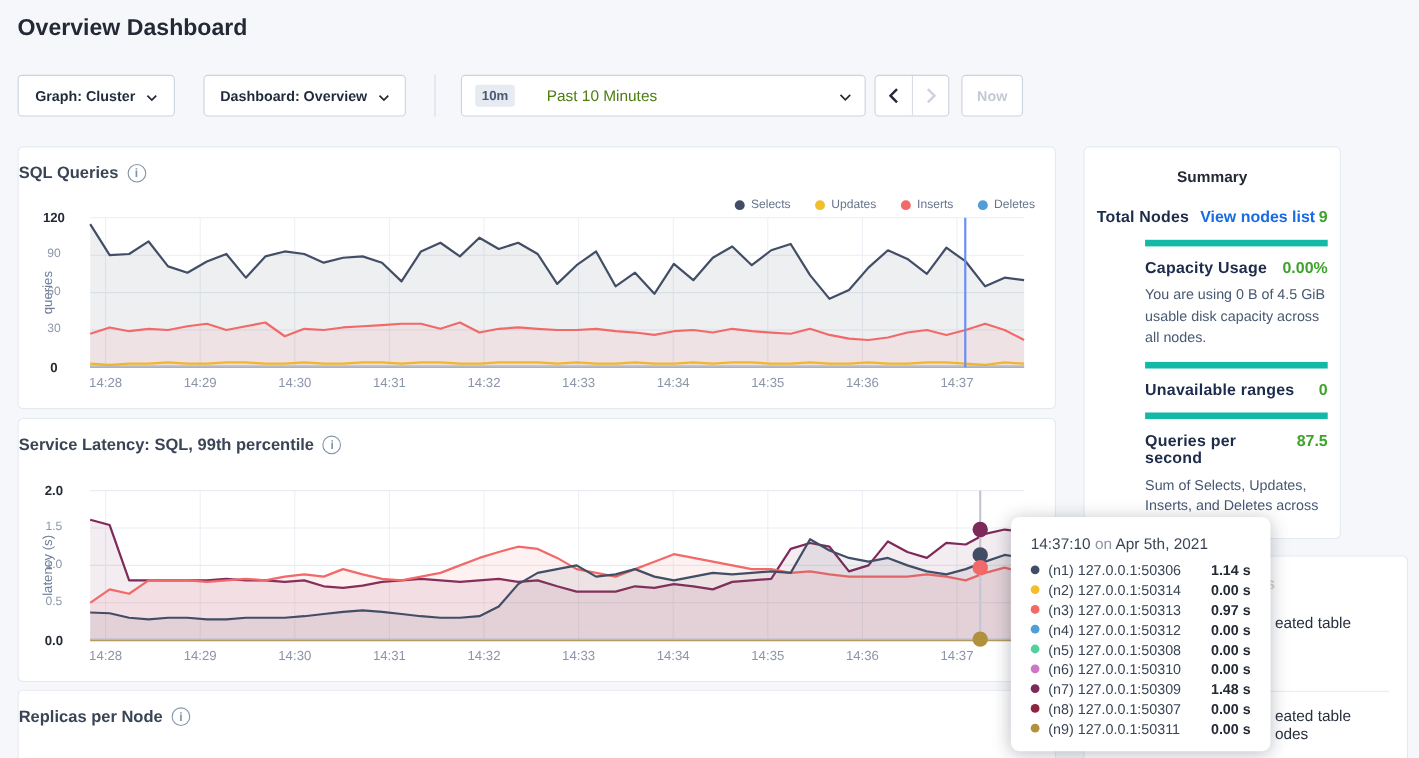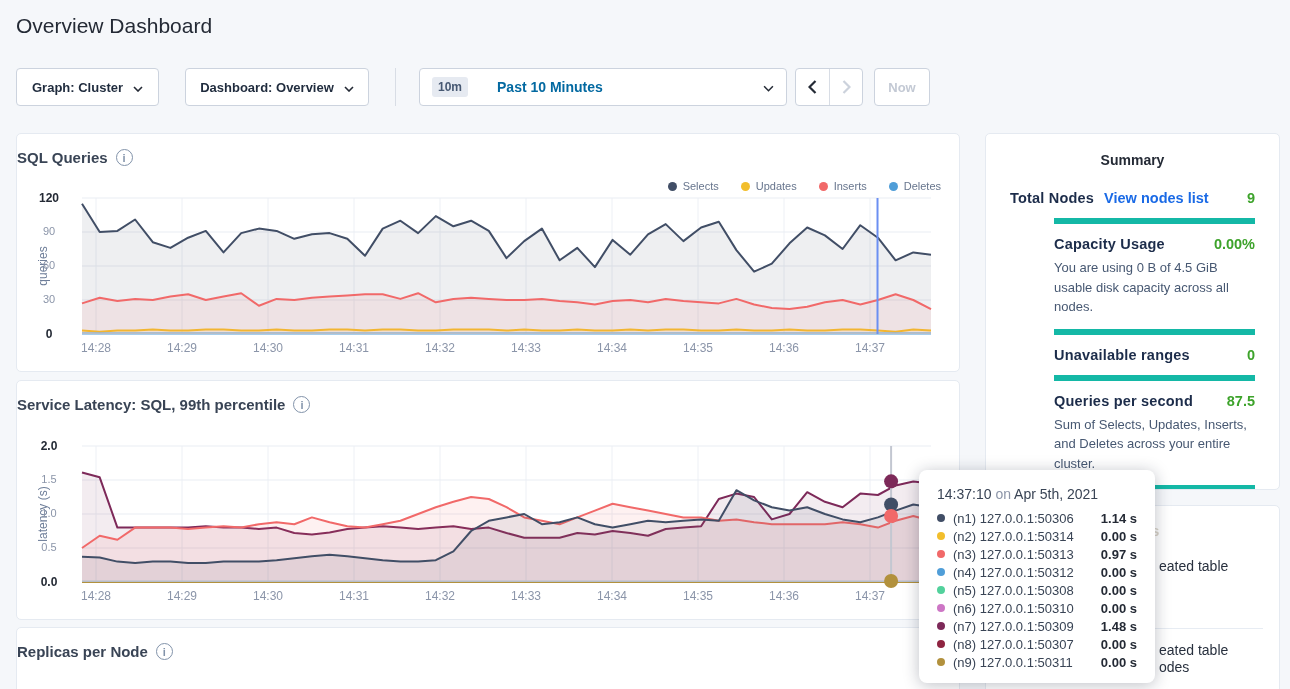--- a/index.html
+++ b/index.html
@@ -1,34 +1,34 @@
 <!DOCTYPE html>
 <html style="--value-green: #3da32b; --link-blue: #1a6ae6;"><head>
 <meta charset="utf-8">
 <style>
   * { box-sizing: border-box; margin: 0; padding: 0; }
   html,body { background:#eef1f6; }
   .page {
     position: relative; width: 1290px; height: 689px; overflow: hidden;
     background: #f5f7fa; font-family: "Liberation Sans", sans-serif; color:#242a35;
   }
-  .page-title { position:absolute; left:16px; top:14px; font-size:21px; font-weight:400; color:#242a35; }
+  .page-title { position:absolute; left:16px; top:14px; font-size:21px; font-weight:700; color:#242a35; }
 
   
   .controls { position:absolute; left:16px; top:68px; height:38px; display:flex; align-items:center; }
   .btn { background:#fff; border:1px solid #ccd3de; border-radius:4px; height:38px;
          display:flex; align-items:center; font-size:13px; font-weight:700; color:#1f2b3d; cursor:pointer;gap:17px; }
   .dd { padding:0 14px; gap:10px; }
   .dd-graph { width:143px; justify-content:center; }
   .dd-dash  { width:184px; margin-left:26px; justify-content:center; }
   .vdiv { width:1px; height:38px; background:#d8dde5; margin-left:26px; }
   .timepicker { width:368px; margin-left:23px; padding:0 12px; }
   .time-badge { background:#e6eaf1; color:#475872; font-size:12px; font-weight:700;
                 border-radius:3px; padding:3px 6px; margin-right:12px; }
-  .time-label { font-size:14px; font-weight:700; color:#0369a1;text-align:right; }
+  .time-label { font-size:14px; font-weight:400; color:#4d7c0f;text-align:right; }
   .timepicker .chev { margin-left:auto; }
   .navgroup { display:flex; margin-left:8px; border:1px solid #ccd3de; border-radius:4px; background:#fff; height:38px; }
   .navbtn { width:33px; height:36px; display:flex; align-items:center; justify-content:center; cursor:pointer; }
   .navbtn + .navbtn { border-left:1px solid #d8dde5; }
   .now-btn { margin-left:11px; width:56px; justify-content:center; font-size:13px; font-weight:700; color:#c3c9d4; cursor:default; }
 
   
   .panel { position:absolute; background:#fff; border:1px solid #e5eaf1; border-radius:5px; }
   .chart-panel-1 { left:16px; top:133px; width:944px; height:239px; }
   .chart-panel-2 { left:16px; top:380px; width:944px; height:240px; }
@@ -41,21 +41,21 @@
   .leg-item { display:flex; align-items:center; gap:6px; font-size:11px; color:#67758d; cursor:pointer; }
   .leg-dot { width:9px; height:9px; border-radius:50%; }
   svg.plot { position:absolute; left:65px; width:849px; height:136px; overflow:visible; }
   .plot-1 { top:64px; } .plot-2 { top:65px; }
   .ytick { position:absolute; left:9px; width:46px; text-align:center; font-size:11px; color:#8b95a9; }
   .ytick.bold { font-size:12px; font-weight:700; color:#242a35; }
   .xtick { position:absolute; width:44px; text-align:center; font-size:12px; color:#8b95a9; }
   .ylab { position:absolute; font-size:12px; color:#6e7e99; transform:translate(-50%,-50%) rotate(-90deg); white-space:nowrap; }
 
   
-  .summary-panel { left:985px; top:133px; width:295px; height:357px; padding:0 24px; overflow:hidden; }
+  .summary-panel { left:985px; top:133px; width:234px; height:357px; padding:0 11px; overflow:hidden; }
   .summary-title { text-align:center; font-size:14px; font-weight:700; color:#242a35; padding:18px 0 10px; }
   .srow { padding:12px 0; }
   .srow + .srow { border-top:6px solid #14b8a6;margin-left:44px; }
   .srow-head { display:flex; align-items:baseline; }
   .slabel { font-size:14.5px; font-weight:700; color:#1c2c4a; letter-spacing:.2px; }
   .slink { font-size:14.5px; font-weight:700; color:var(--link-blue,#1a6ae6); margin-left:10px; cursor:pointer; text-decoration:none; }
   .sval { margin-left:auto; font-size:14.5px; font-weight:700; color:var(--value-green,#3da32b); }
   .sdesc { margin-top:6px; font-size:13px; color:#475872; line-height:1.5; }
 
   

